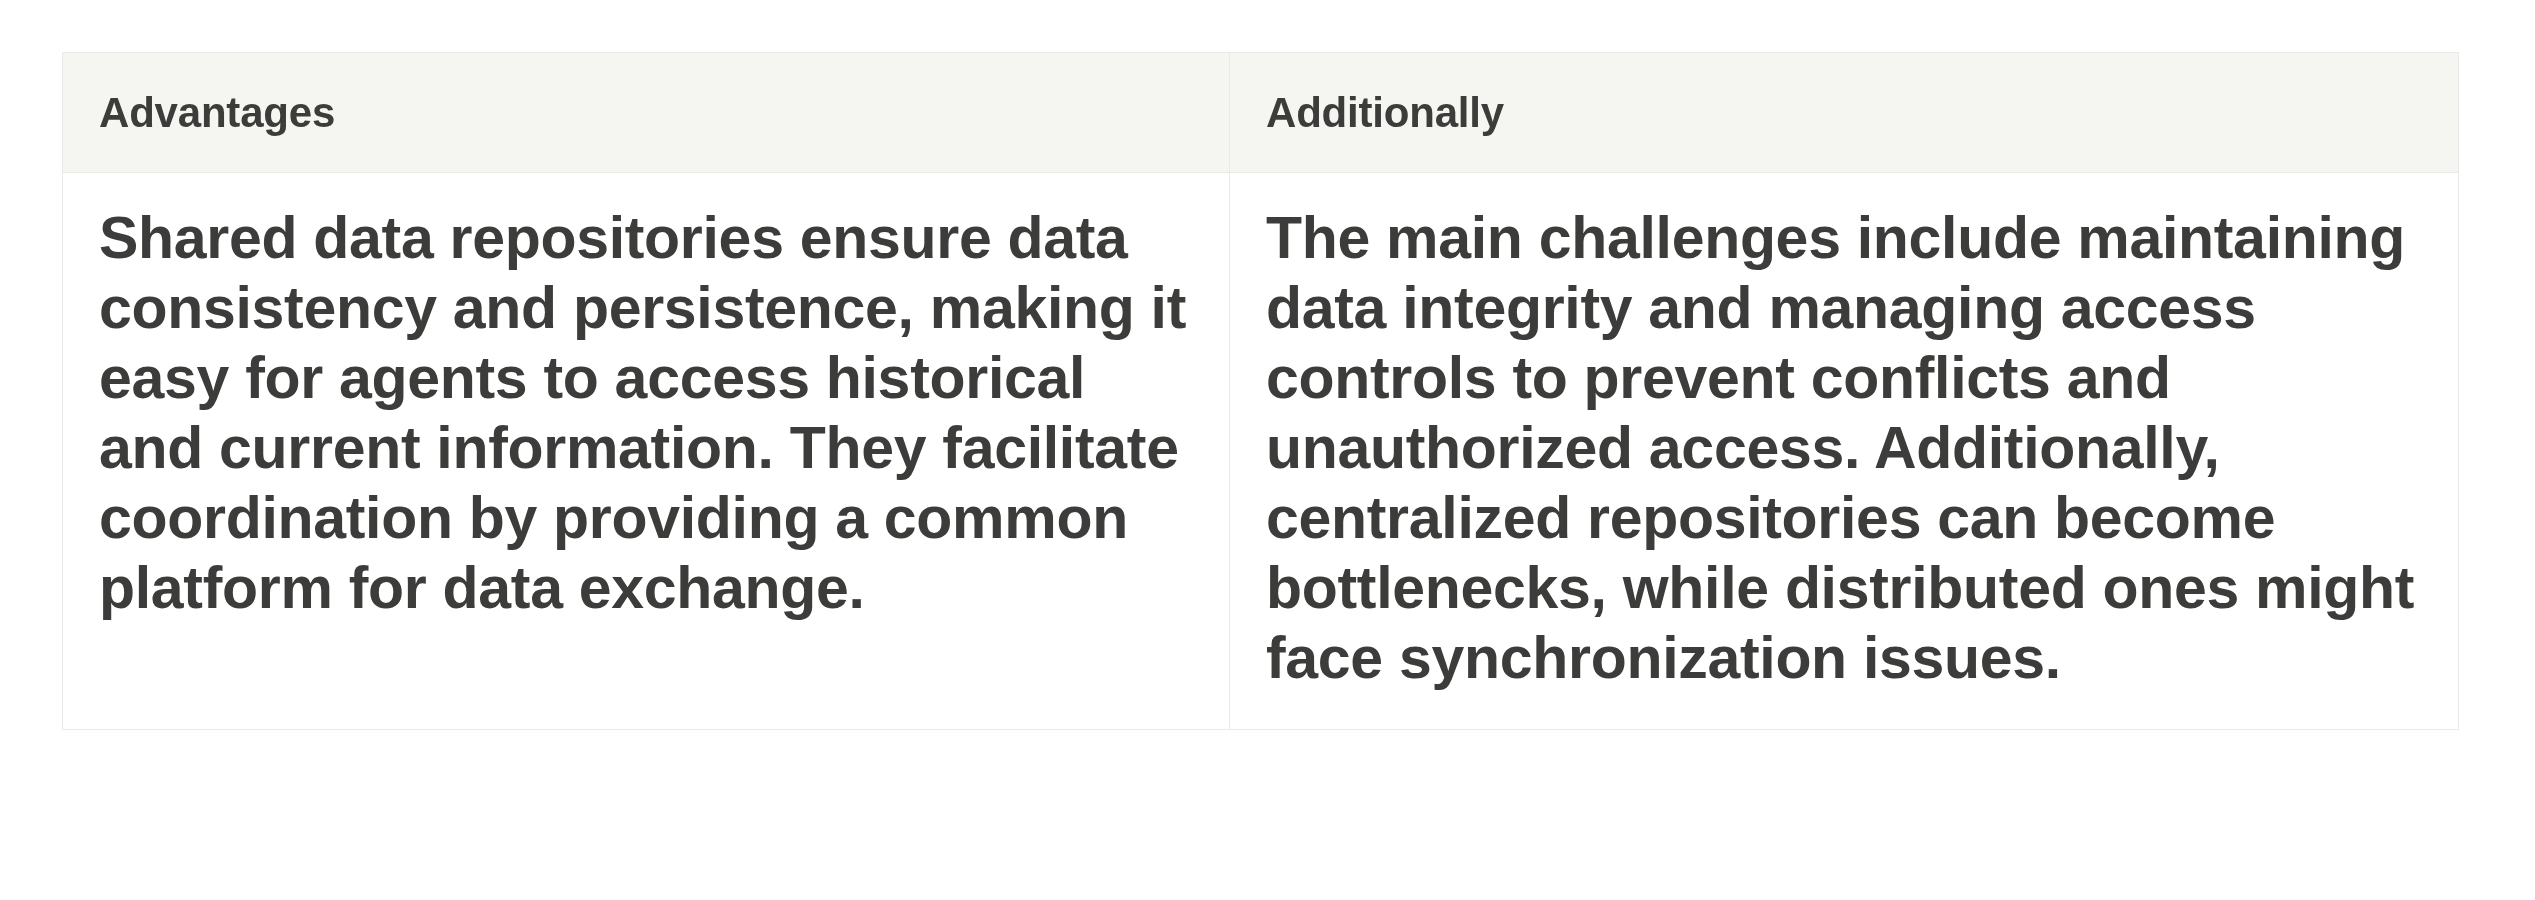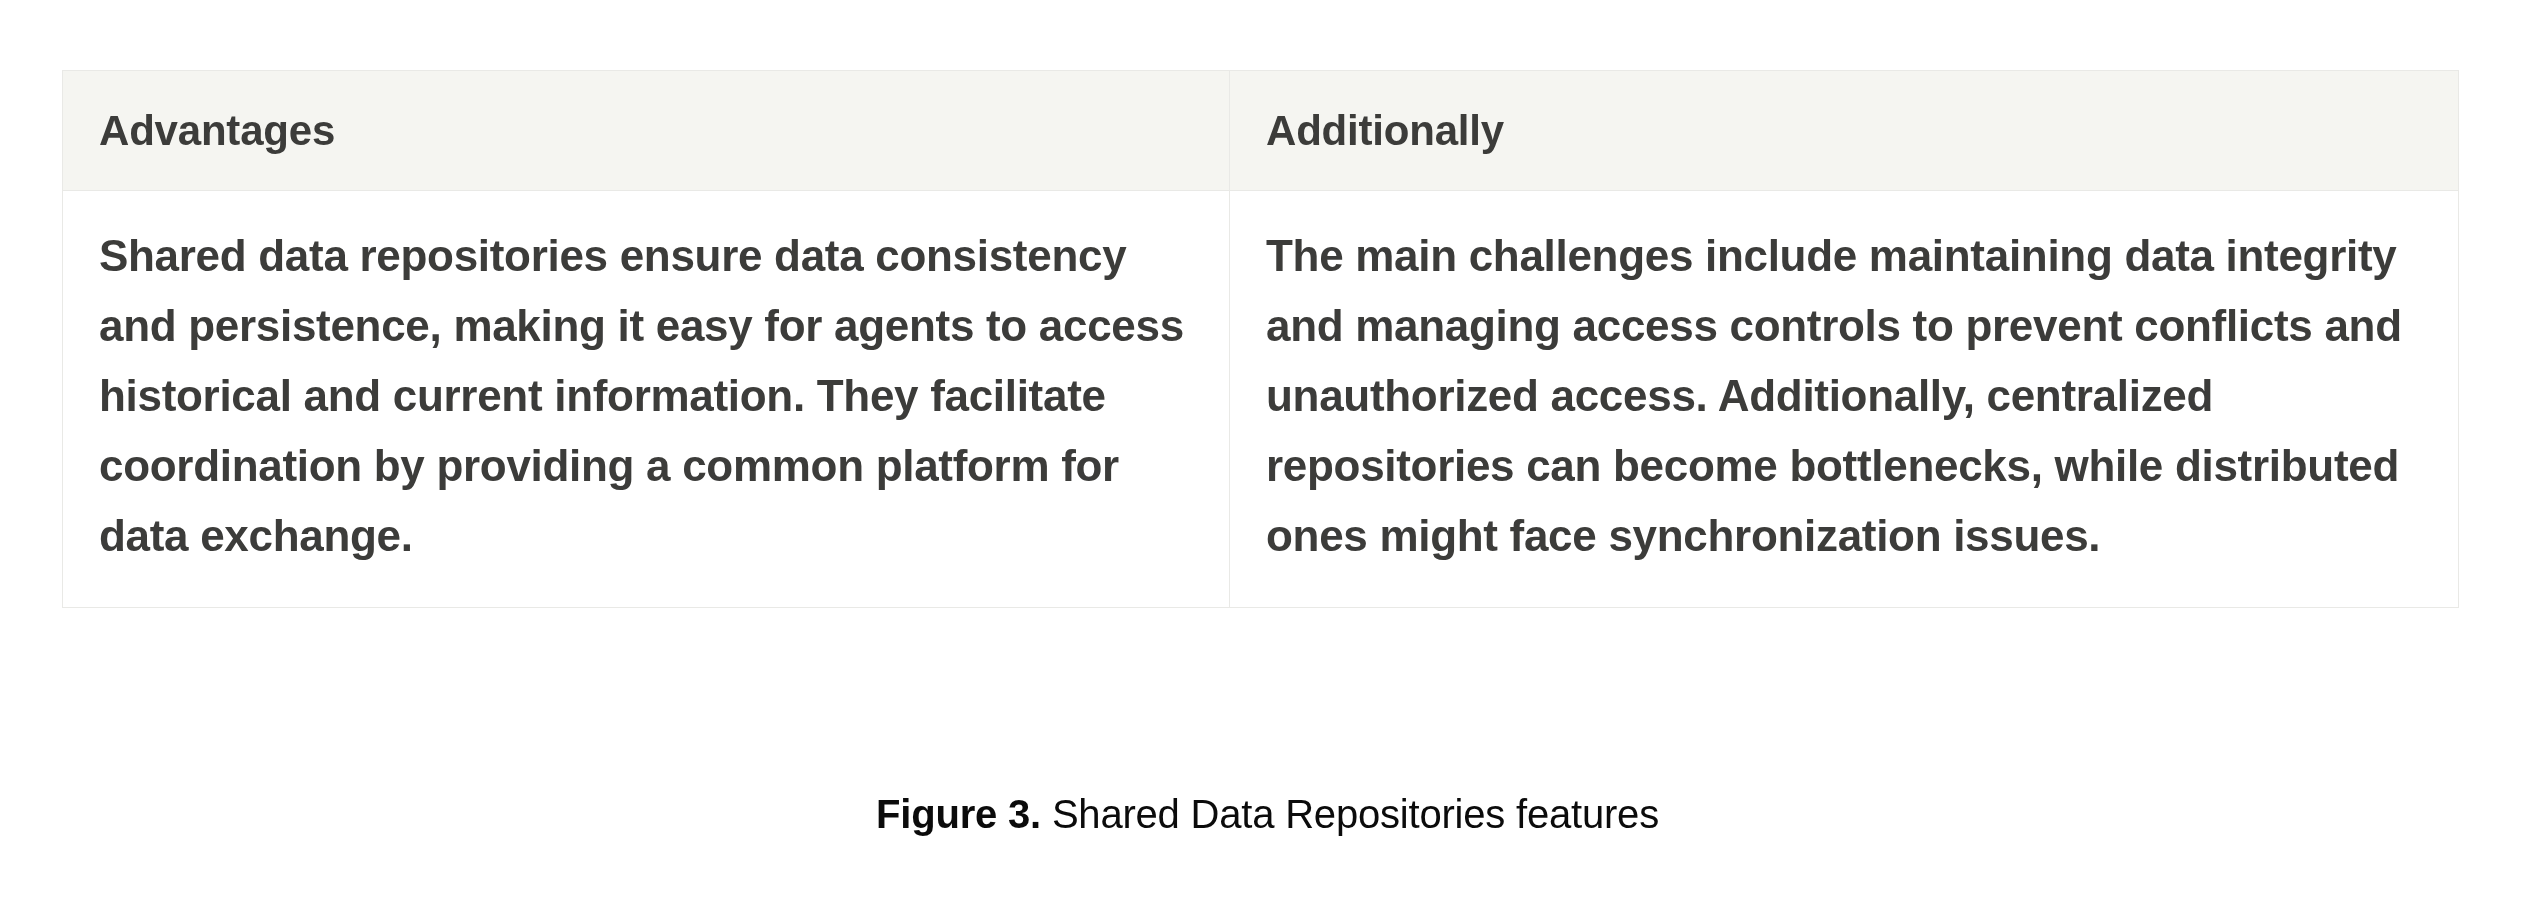--- a/index.html
+++ b/index.html
@@ -16,21 +16,21 @@
     position: relative;
     width: 2535px;
     height: 900px;
     background: #ffffff;
   }
 
   
   .features-table {
     position: absolute;
     left: 62px;
-    top: 70px;
+    top: 52px;
     width: 2396px;
     border-collapse: collapse;
     table-layout: fixed;
     border: 1px solid #e9e9e6;
     background: #ffffff;
   }
 
   .features-table col.col-adv { width: 1167px; }
   .features-table col.col-dis { width: 1229px; }
 
@@ -47,21 +47,21 @@
     border-right: 1px solid #e9e9e6;
     border-bottom: 1px solid #e9e9e6;
   }
 
   .features-table thead th:last-child { border-right: none; }
 
   .features-table tbody td {
     background: #ffffff;
     padding: 30px 36px 36px 36px;
     vertical-align: top;
-    font-size: 44px;
+    font-size: 59px;
     font-weight: 700;
     line-height: 70px;
     color: #3c3c3a;
     letter-spacing: -0.3px;
     border-right: 1px solid #e9e9e6;
   }
 
   .features-table tbody td:last-child { border-right: none; }
 
   
@@ -103,18 +103,14 @@
       </tr>
     </thead>
     <tbody>
       <tr>
         <td>Shared data repositories ensure data consistency and persistence, making it easy for agents to access historical and current information. They facilitate coordination by providing a common platform for data exchange.</td>
         <td>The main challenges include maintaining data integrity and managing access controls to prevent conflicts and unauthorized access. Additionally, centralized repositories can become bottlenecks, while distributed ones might face synchronization issues.</td>
       </tr>
     </tbody>
   </table>
 
-  <div class="figure-caption">
-    <span class="caption-label">Figure 3.</span>
-    <span class="caption-text">Shared Data Repositories features</span>
-  </div>
 
 </div>
 
 </body></html>

